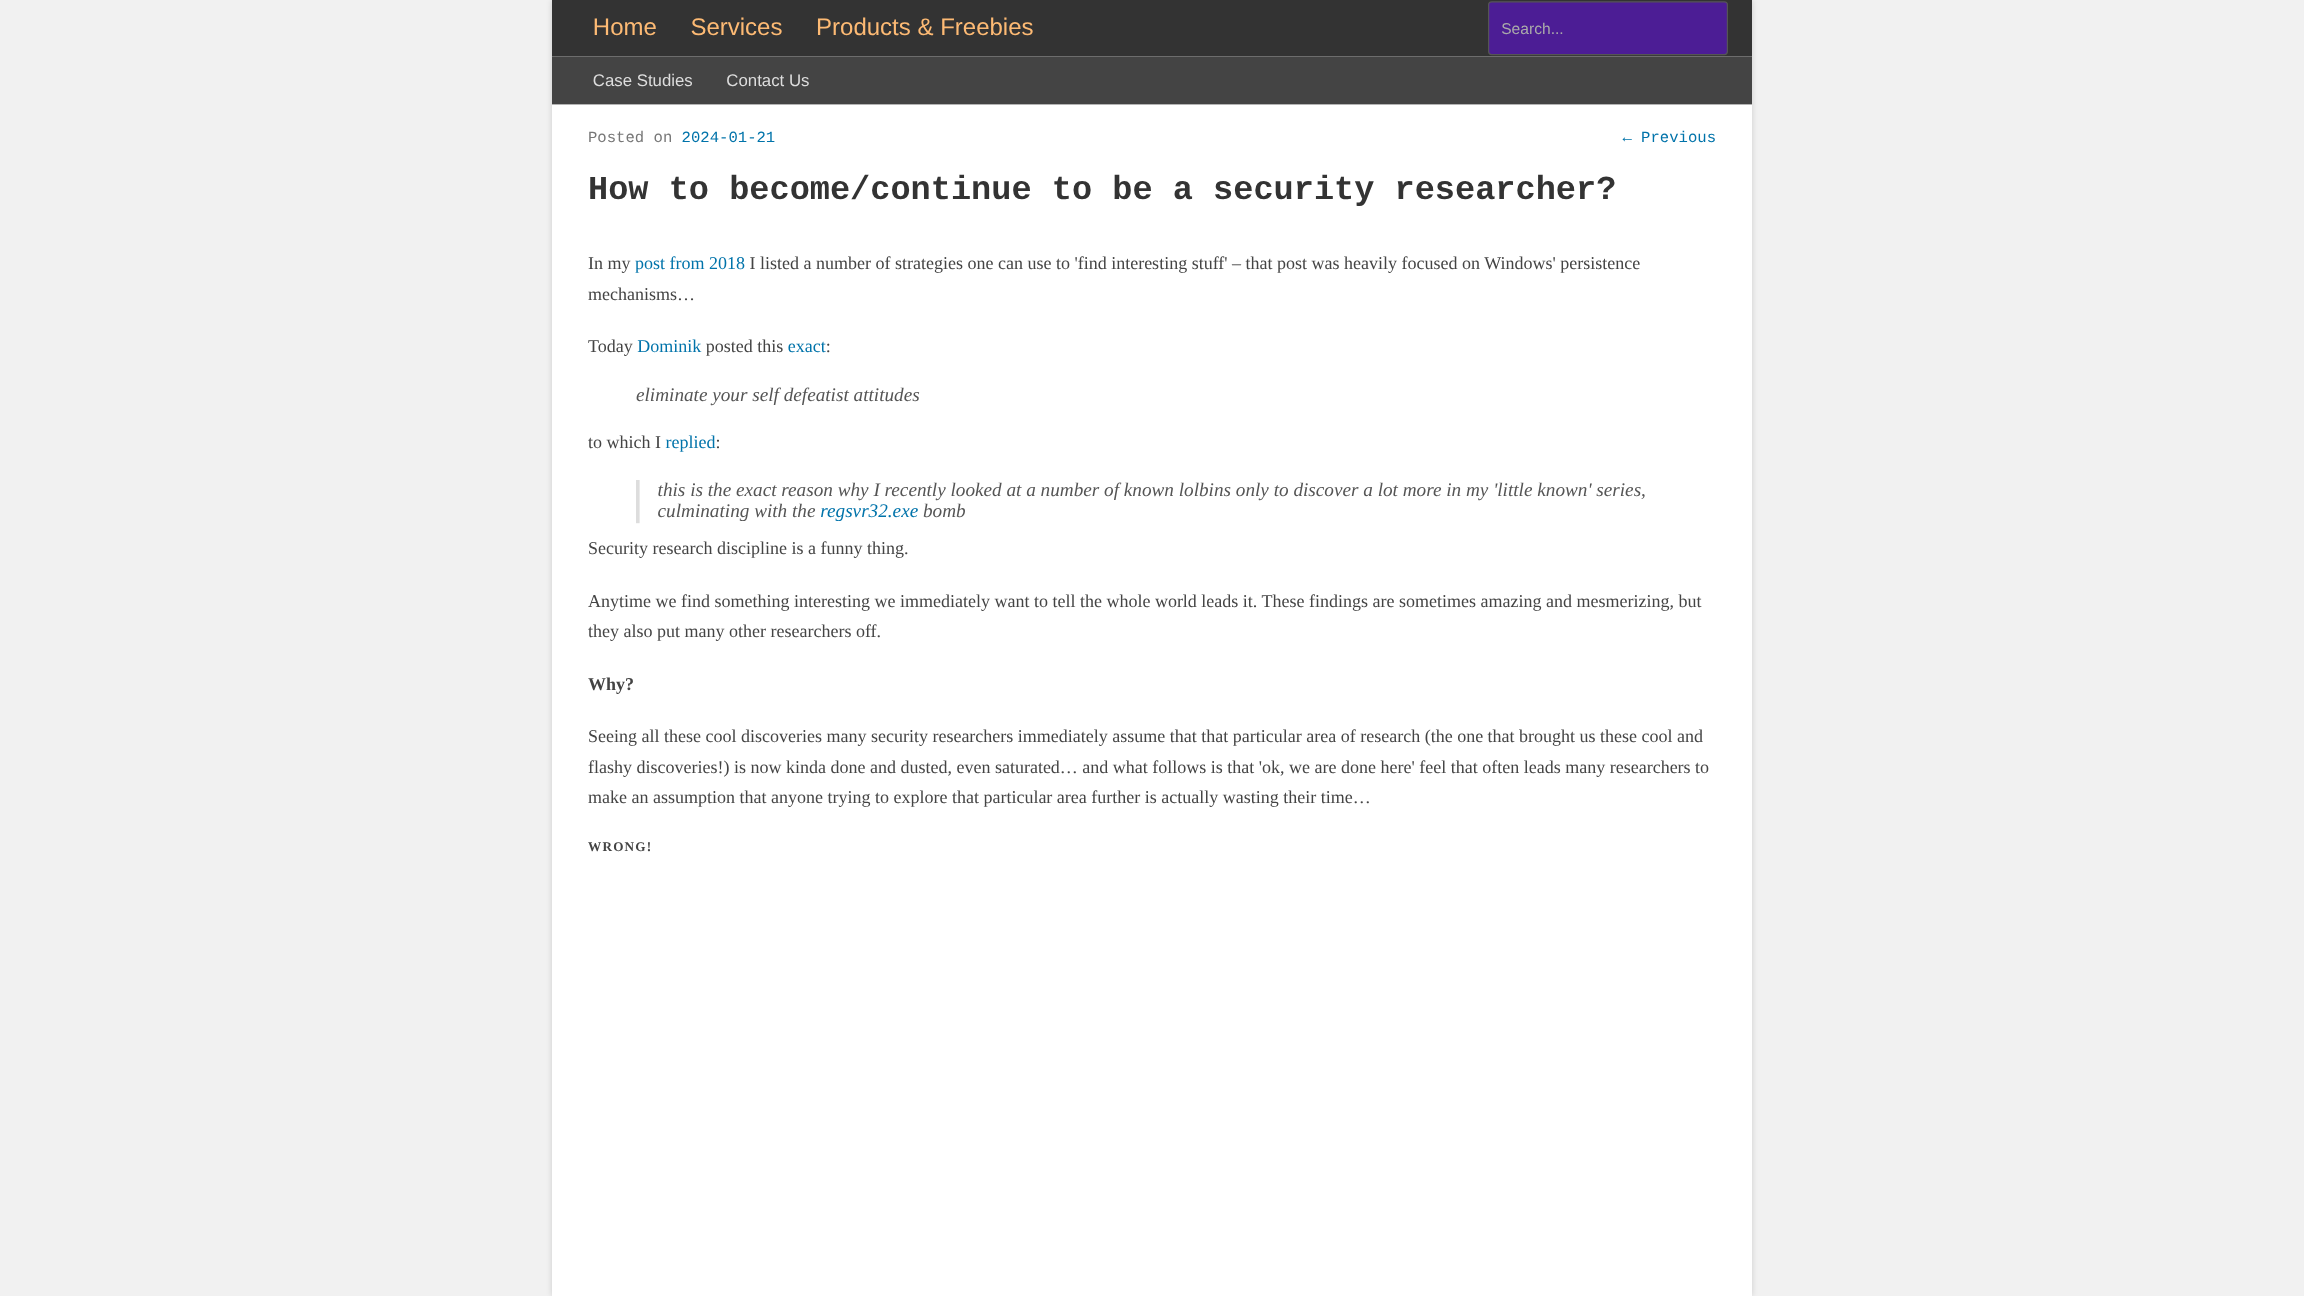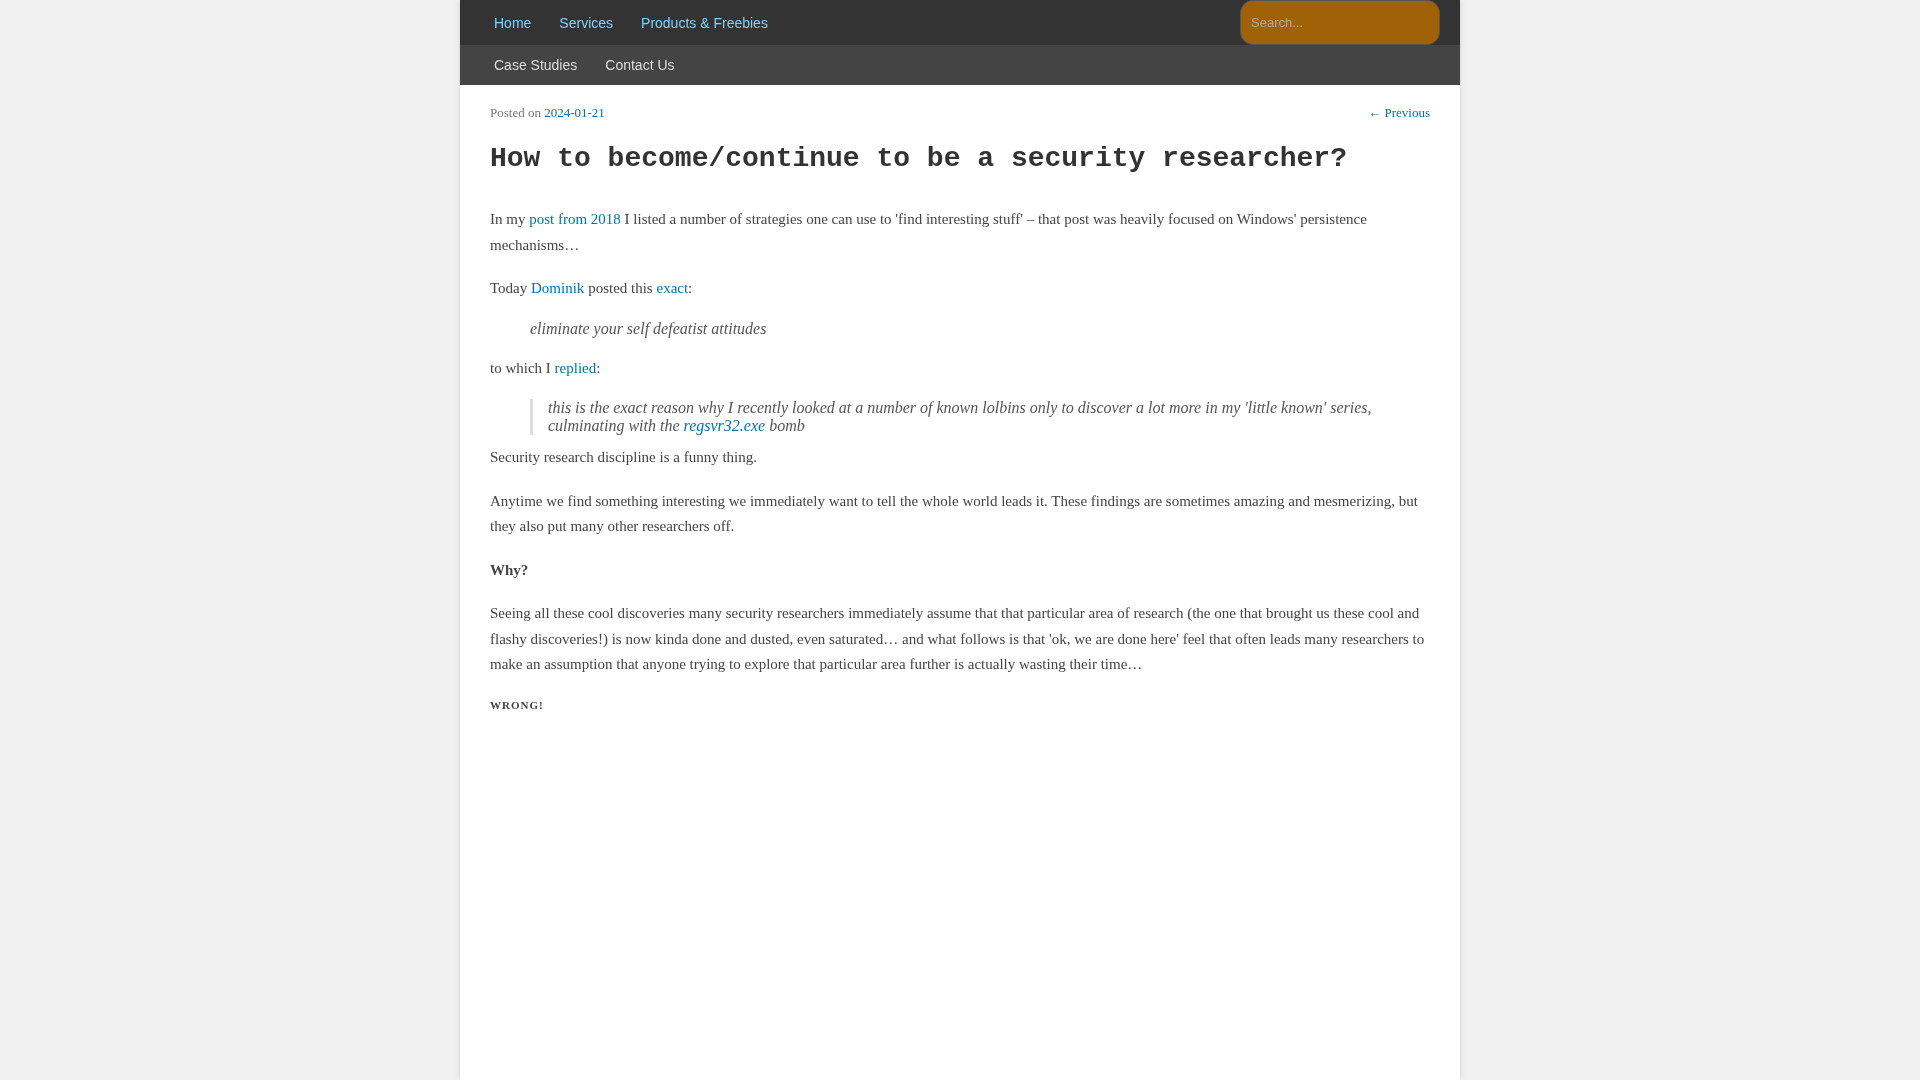--- a/index.html
+++ b/index.html
@@ -30,35 +30,35 @@
       padding: 0 20px;
     }
     #nav-menu {
       display: flex;
       flex-wrap: wrap;
       list-style: none;
     }
     #nav-menu li a {
       display: block;
       padding: 12px 14px;
-      color: #7dd3fc;
+      color: #fdba74;
       font-family: Arial, Helvetica, sans-serif;
-      font-size: 14px;
+      font-size: 20px;
       text-decoration: none;
     }
     #nav-search {
       display: flex;
       align-items: center;
     }
     #search-input {
       padding: 14px 10px;
       border: 1px solid #555;
-      background: #a16207;
+      background: #4c1d95;
       color: #fff;
-      border-radius: 13px;
+      border-radius: 3px;
       font-size: 13px;
       width: 200px;
       outline: none;
     }
     #search-input::placeholder { color: #aaa; }
 
     
     #sub-nav {
       background: #444;
       display: flex;
@@ -83,21 +83,21 @@
     #content-area {
       padding: 20px 30px;
     }
 
     
     #post-meta {
       display: flex;
       justify-content: space-between;
       align-items: flex-start;
       margin-bottom: 20px;
-      font-family: Liberation Serif, serif;
+      font-family: Liberation Mono, monospace;
       font-size: 13px;
       color: #777;
     }
     #post-date a {
       color: #0073aa;
     }
     #post-nav-prev a {
       color: #0073aa;
     }
 

